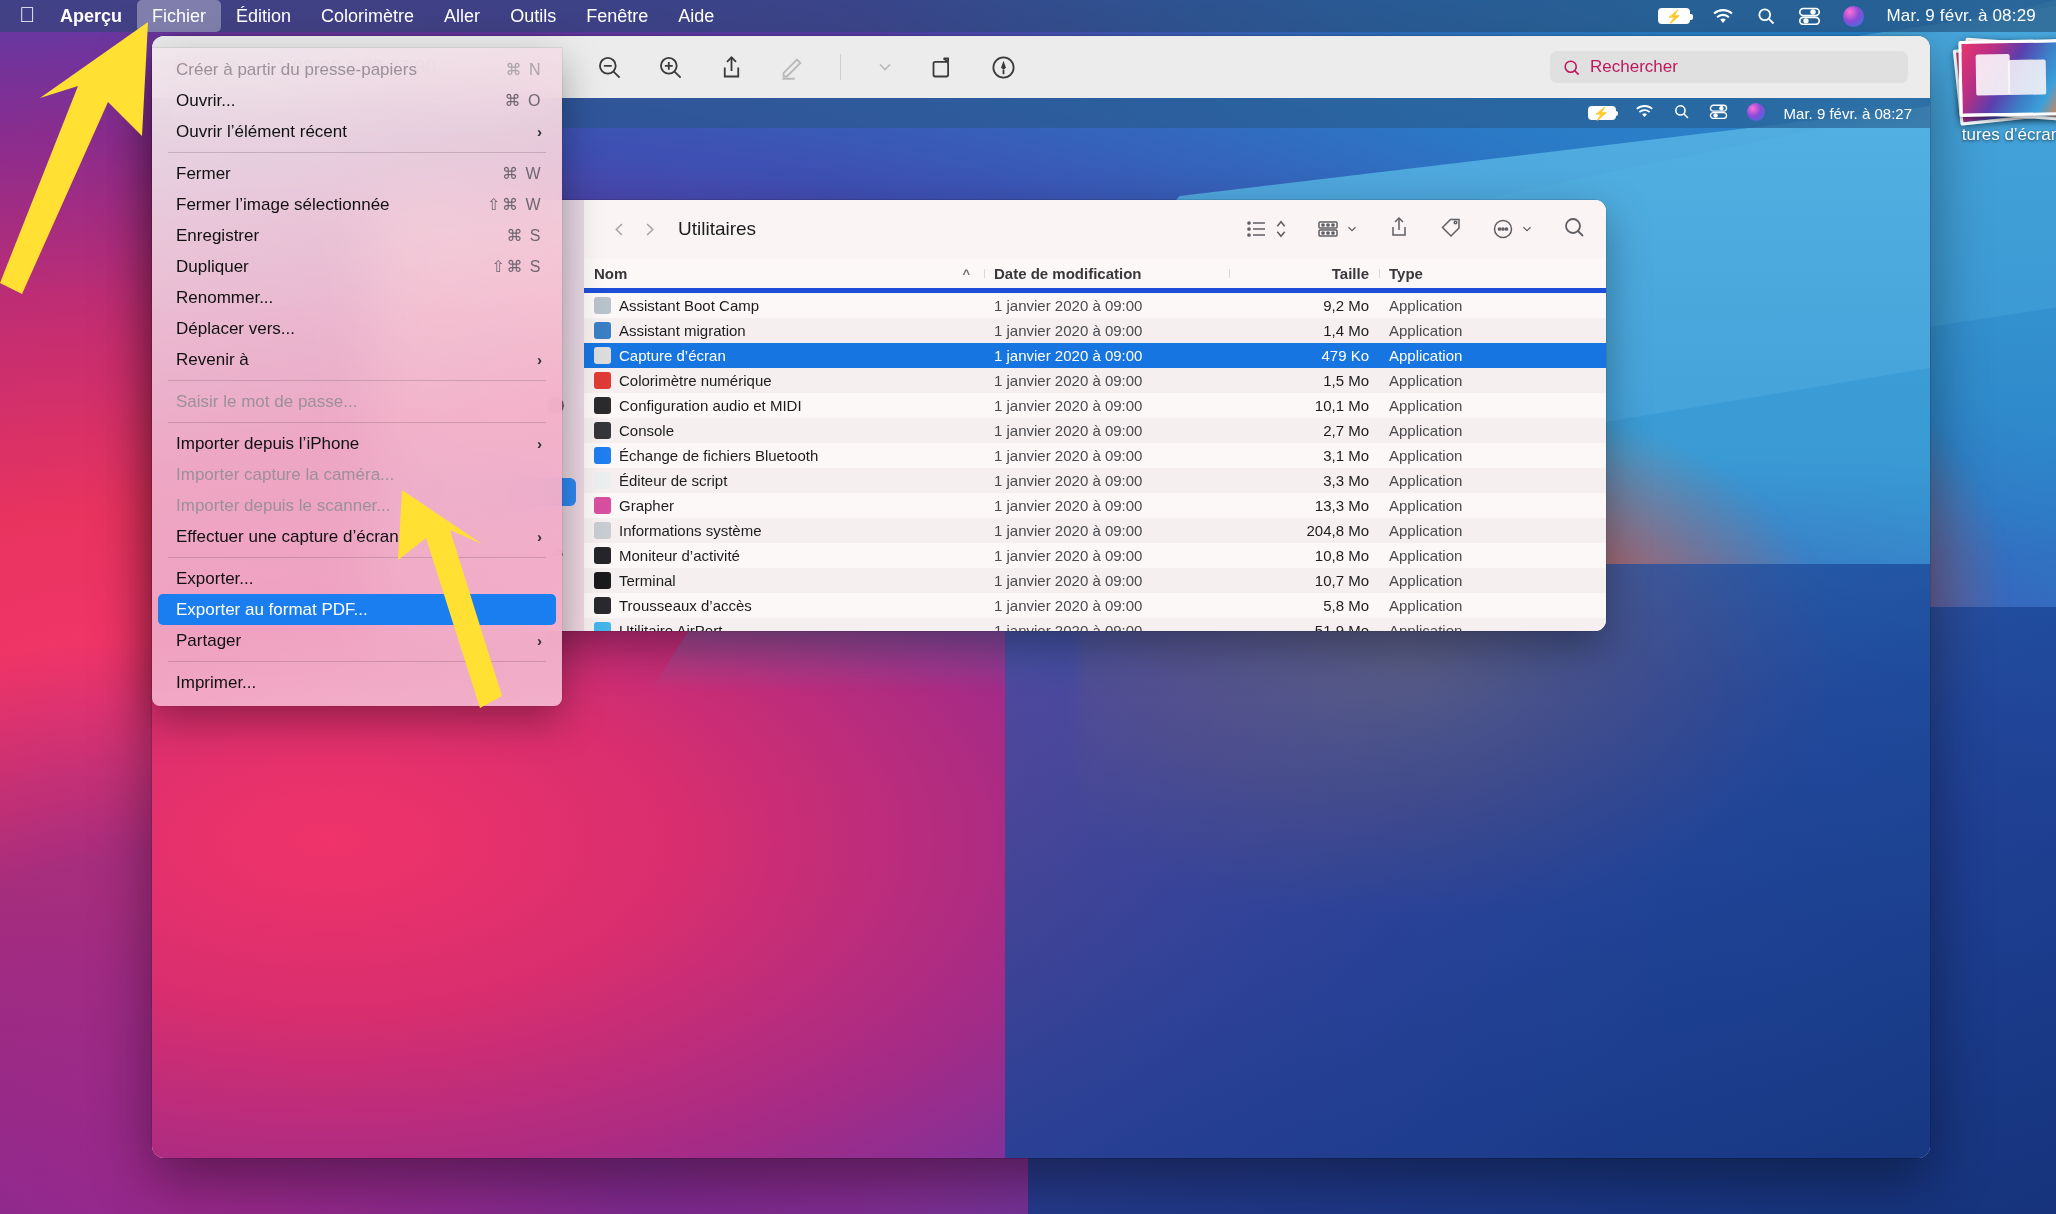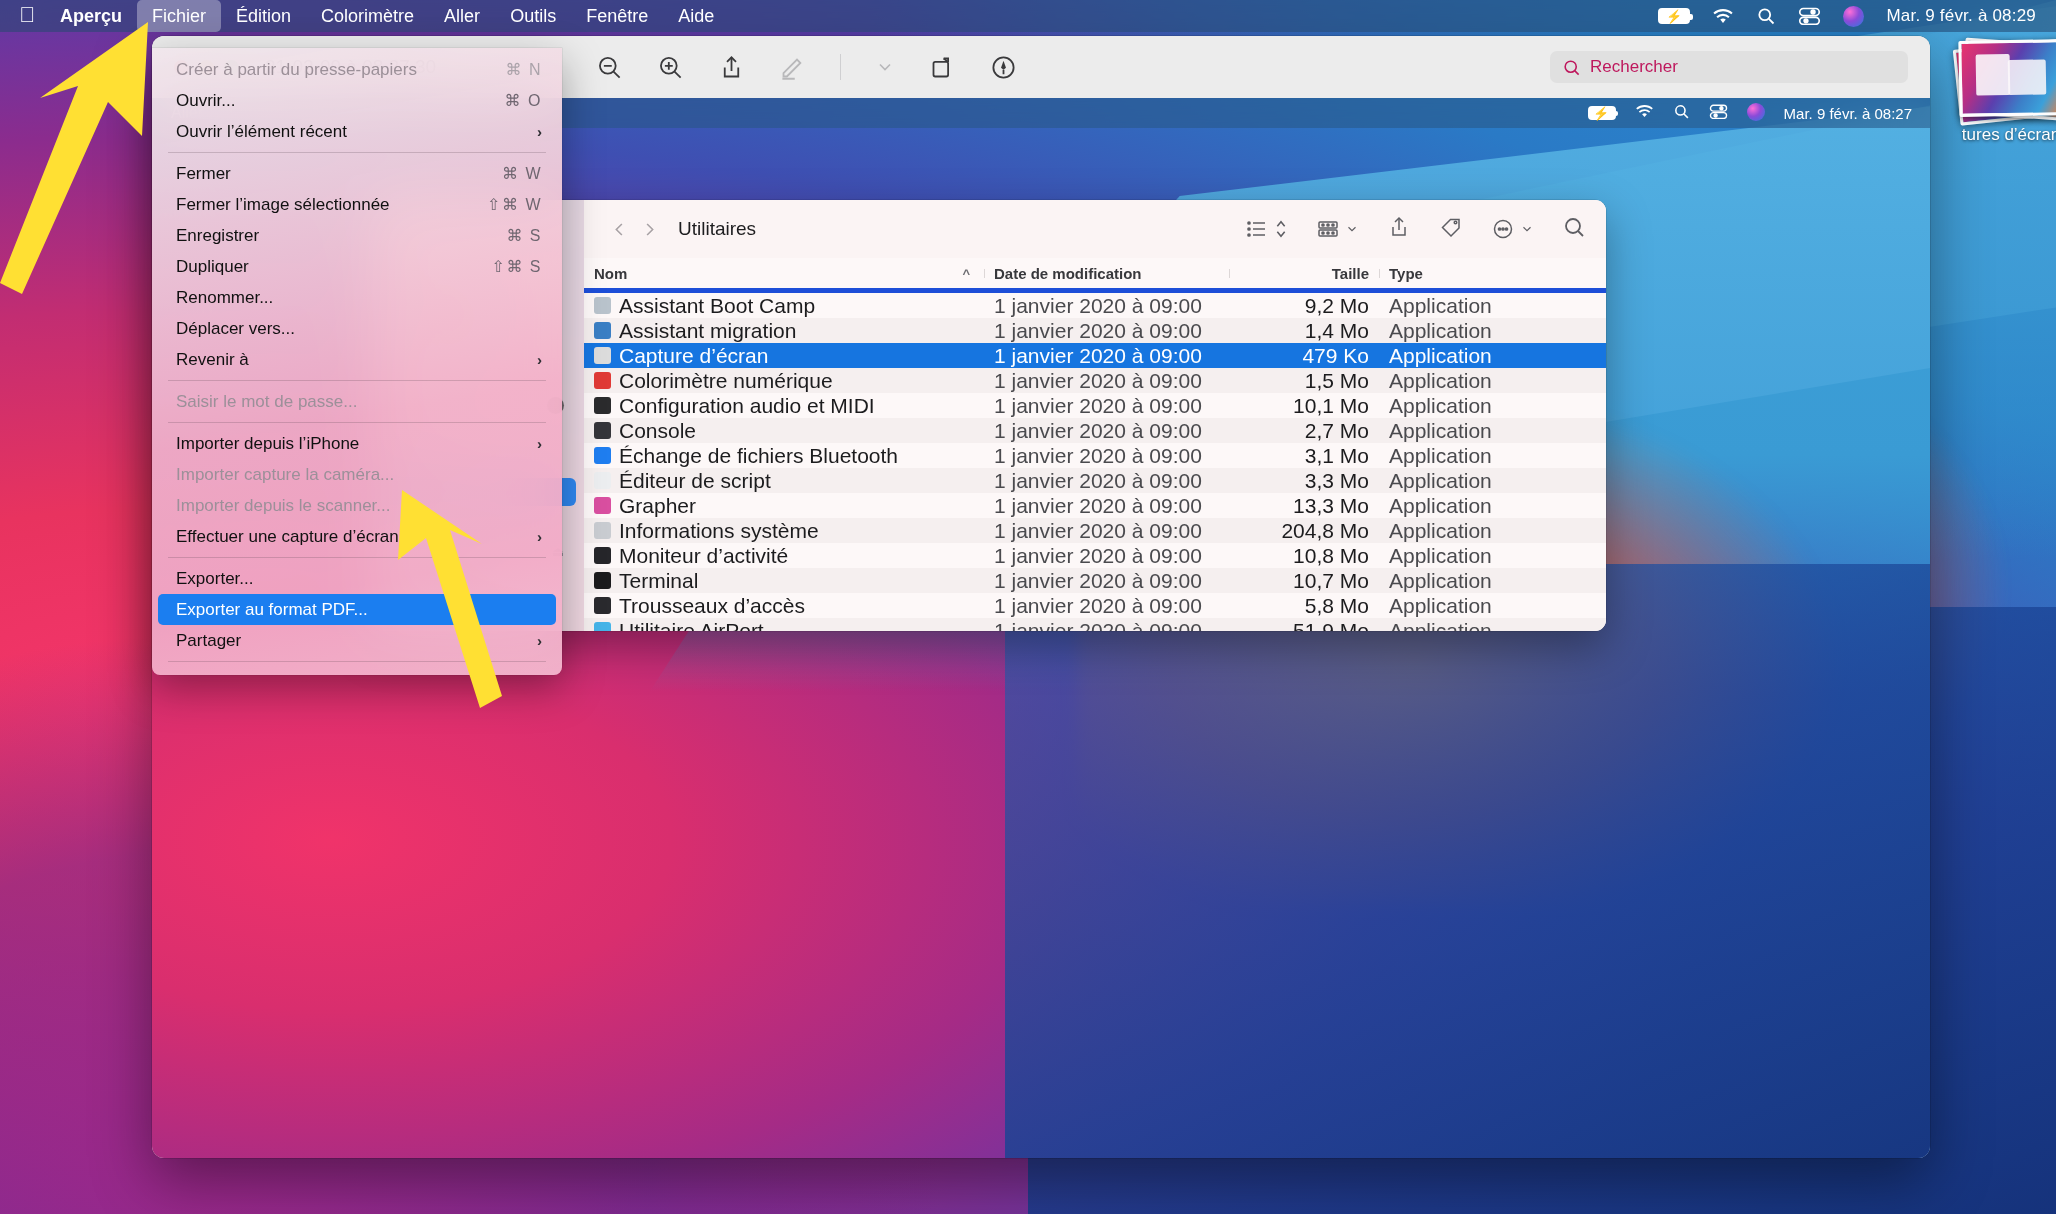--- a/index.html
+++ b/index.html
@@ -410,21 +410,21 @@
   .c-date { width: 245px; }
   .c-size { width: 150px; text-align: right; }
   .c-type { flex: 1; }
   .sortarrow { margin-left: auto; color: #6d6d72; font-size: 13px; padding-right: 4px; }
 
   .flist { flex: 1; overflow: hidden; }
   .frow {
     height: 25px;
     display: flex;
     align-items: center;
-    font-size: 21px;
+    font-size: 15px;
     color: #1c1c1e;
   }
   .frow:nth-child(even) { background: #f5efef; }
   .frow.selected { background: #1675e0; color: #fff; }
   .frow .cell { padding: 0 10px; box-sizing: border-box; overflow: hidden; white-space: nowrap; }
   .frow .c-name { display: flex; align-items: center; gap: 8px; }
   .fileicon {
     width: 17px; height: 17px;
     flex: none;
     border-radius: 3px;
@@ -1017,20 +1017,23 @@
         <span class="menu-label">Exporter...</span>
       </div>
       <div class="menu-row highlight">
         <span class="menu-label">Exporter au format PDF...</span>
       </div>
       <div class="menu-row">
         <span class="menu-label">Partager</span>
         <span class="menu-arrow">›</span>
       </div>
       <div class="menu-sep"></div>
+      <div class="menu-row">
+        <span class="menu-label">Imprimer...</span>
+      </div>
     </div>
 
   <svg class="arrow-svg" style="left:0; top:18px;" width="260" height="290" viewBox="0 0 260 290">
     <polygon points="148,4 142,118 108,84 22,276 0,265 78,68 40,80" fill="#FFE033"></polygon>
   </svg>
 
   <svg class="arrow-svg" style="left:398px; top:488px;" width="130" height="250" viewBox="0 0 130 250">
     <polygon points="4,2 0,72 28,50 82,220 104,208 52,42 84,56" fill="#FFE033"></polygon>
   </svg>
 

